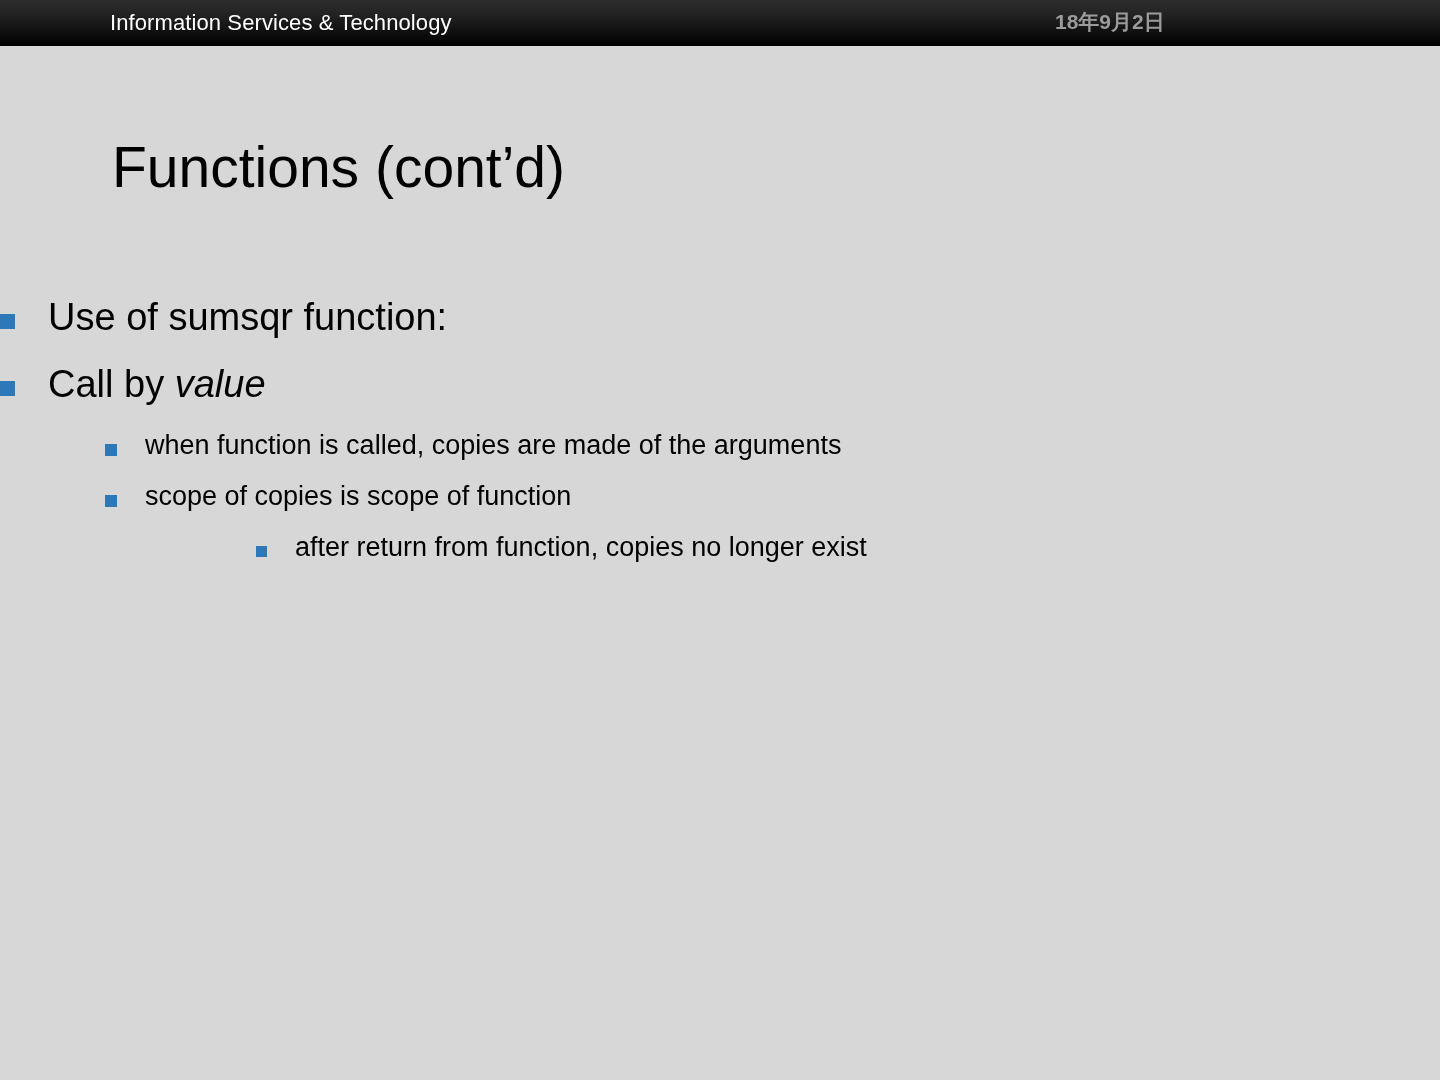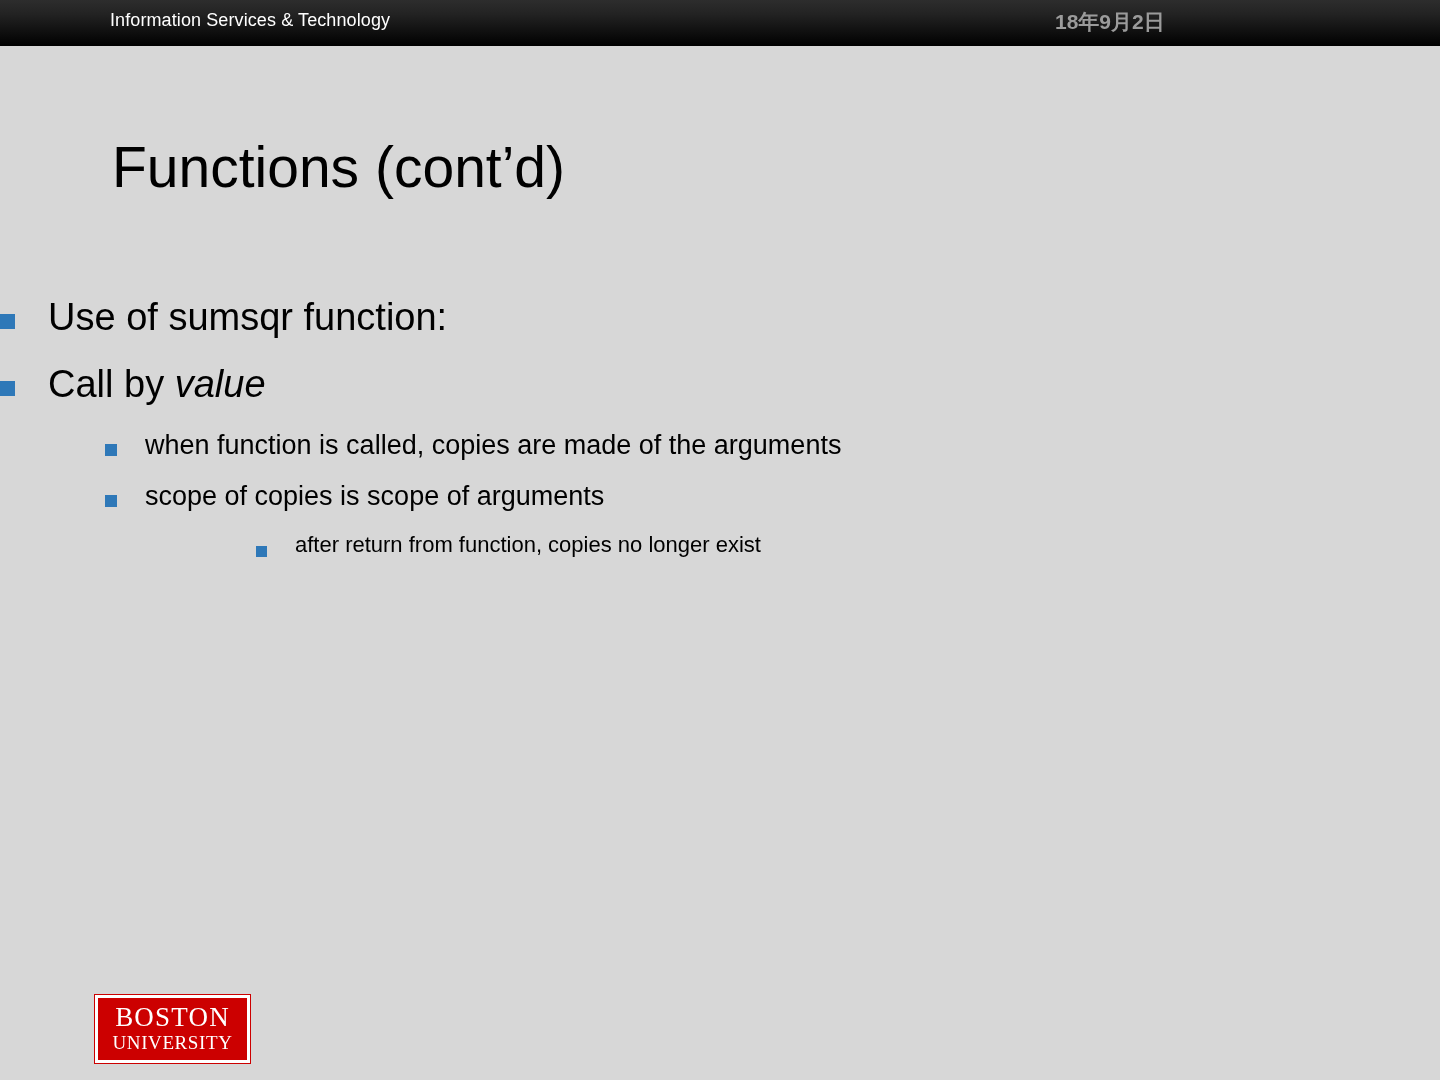--- a/index.html
+++ b/index.html
@@ -21,21 +21,21 @@
     left: 0; top: 0;
     width: 1440px;
     height: 46px;
     background: linear-gradient(to bottom, #2d2d2d 0%, #232323 30%, #131313 62%, #000000 100%);
     box-sizing: border-box;
   }
   .header-title {
     position: absolute;
     left: 110px;
     top: 10px;
-    font-size: 18px;
+    font-size: 22px;
     color: #ffffff;
     letter-spacing: 0.1px;
     white-space: nowrap;
   }
   .header-date {
     position: absolute;
     left: 1055px;
     top: 8px;
     font-size: 21px;
     color: #9b9b9b;
@@ -130,21 +130,21 @@
   .bullet-l3 {
     padding-left: 256px;
     height: 50px;
   }
   .bullet-l3 .marker {
     width: 11px;
     height: 11px;
     margin-top: 12px;
   }
   .bullet-l3 .text {
-    font-size: 22px;
+    font-size: 27px;
     color: #000000;
     margin-left: 28px;
     line-height: 1.02;
     white-space: nowrap;
   }
 
   .italic { font-style: italic; }
 
   
   .bu-logo {
@@ -202,28 +202,24 @@
       <span class="text"><span>Call by </span><span class="italic">value</span></span>
     </div>
 
     <div class="row bullet-l2">
       <span class="marker"></span>
       <span class="text">when function is called, copies are made of the arguments</span>
     </div>
 
     <div class="row bullet-l2">
       <span class="marker"></span>
-      <span class="text">scope of copies is scope of arguments</span>
+      <span class="text">scope of copies is scope of function</span>
     </div>
 
     <div class="row bullet-l3">
       <span class="marker"></span>
       <span class="text">after return from function, copies no longer exist</span>
     </div>
 
   </div>
 
-  <div class="bu-logo">
-    <div class="line1">BOSTON</div>
-    <div class="line2">UNIVERSITY</div>
-  </div>
 
 </div>
 
 </body></html>

